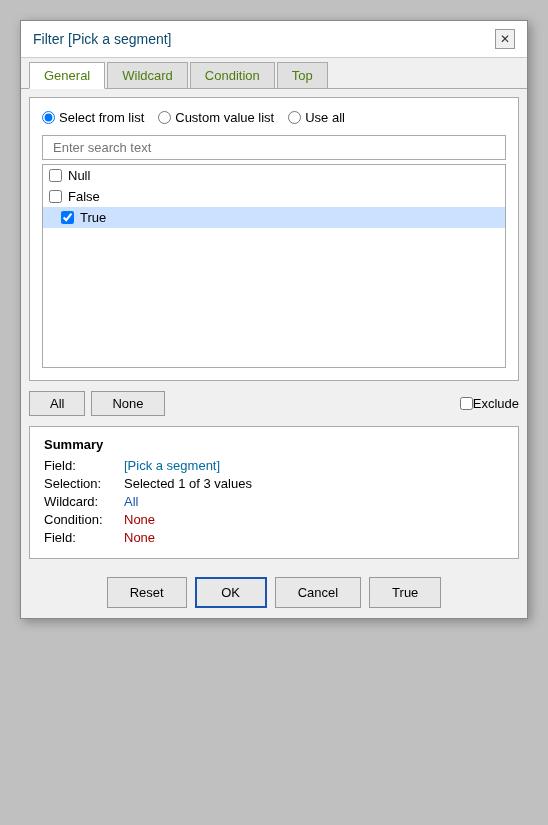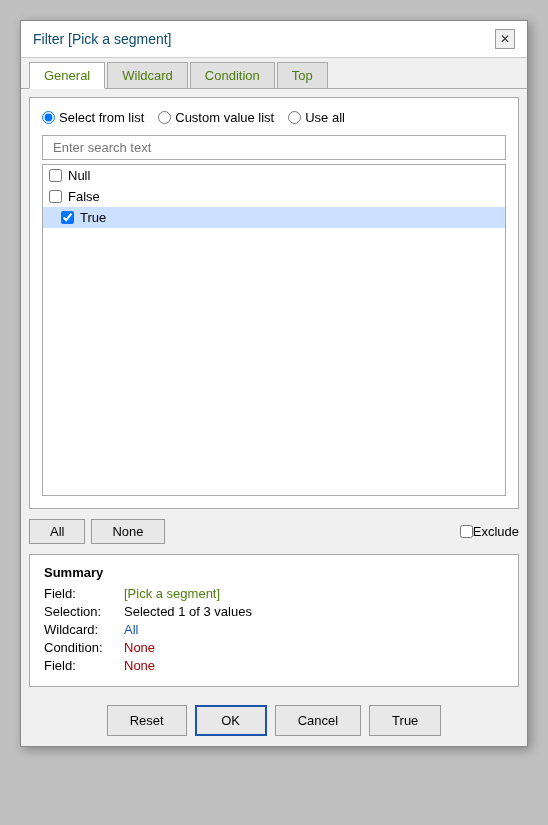--- a/index.html
+++ b/index.html
@@ -99,21 +99,21 @@
       border: 1px solid #aaa;
       padding: 4px 10px;
       font-size: 13px;
       color: #666;
       margin-bottom: 4px;
       outline: none;
     }
 
     .list-container {
       border: 1px solid #aaa;
-      height: 332px;
+      height: 204px;
       overflow-y: auto;
       background: #fff;
     }
     .list-item {
       display: flex;
       align-items: center;
       padding: 3px 6px;
       gap: 6px;
       cursor: pointer;
     }
@@ -162,21 +162,21 @@
     }
     .summary-row {
       display: flex;
       gap: 8px;
       margin-bottom: 3px;
     }
     .summary-label {
       color: #000;
       min-width: 72px;
     }
-    .summary-value-orange { color: #4d7c0f; text-align: right; }
+    .summary-value-orange { color: #0369a1; text-align: right; }
     .summary-value-blue { color: #1a56b0; }
     .summary-value-none { color: #a00000; }
 
     .footer {
       display: flex;
       justify-content: center;
       gap: 8px;
       padding: 10px 12px;
       background: #f0f0f0;
     }

